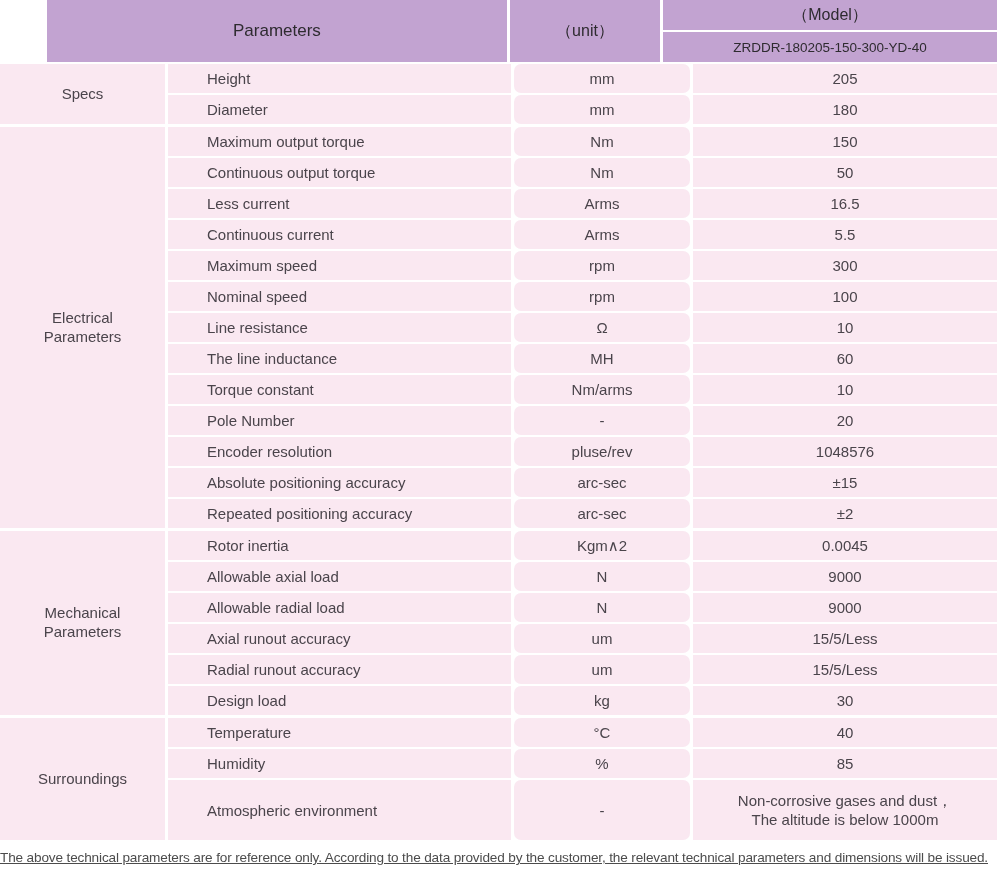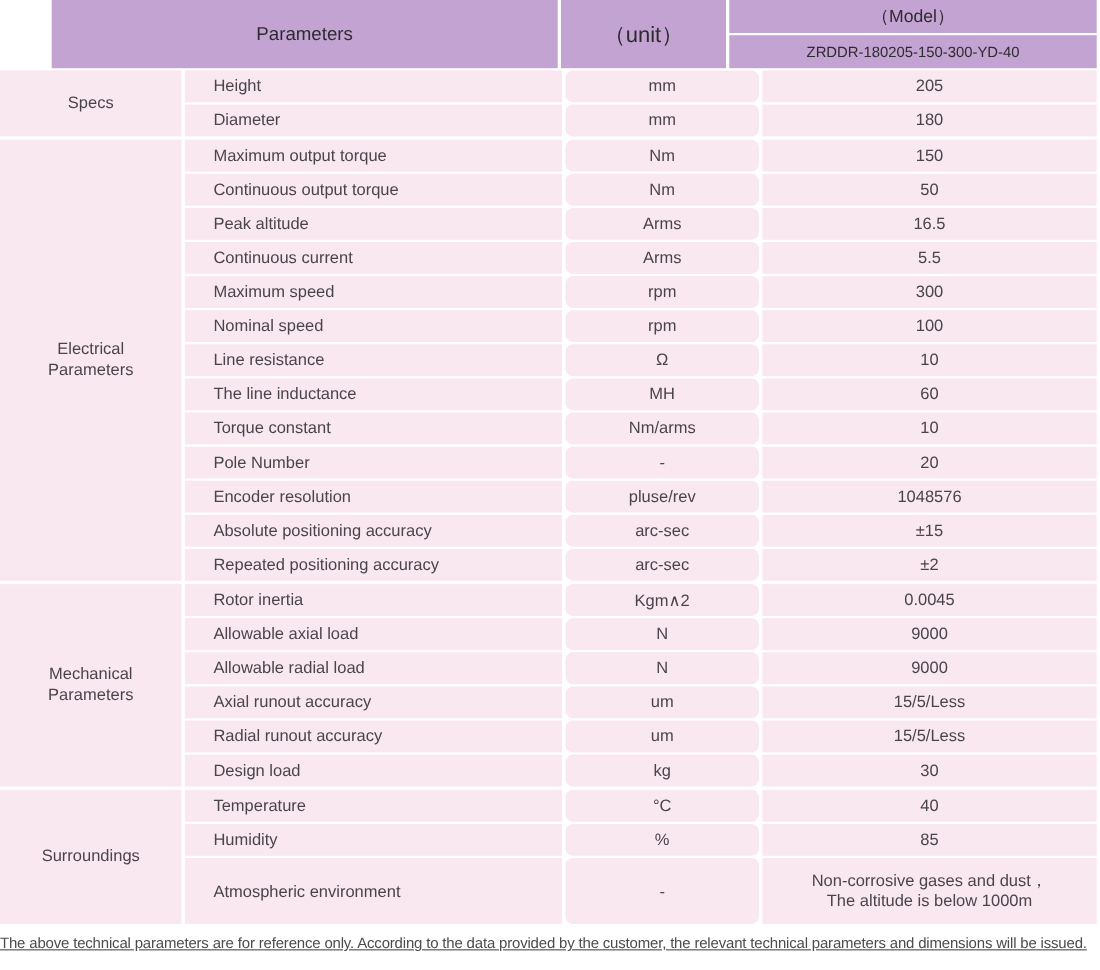--- a/index.html
+++ b/index.html
@@ -21,21 +21,21 @@
   .spec-table { width: 997px; }
 
   
   .header-row { display: flex; gap: 3px; height: 62px; margin-bottom: 2px; }
   .h-cell {
     background: var(--purple);
     color: var(--header-text);
     display: flex; align-items: center; justify-content: center;
   }
   .h-params { width: 511px; font-size: 17px; margin-left: 47px; }
-  .h-unit   { width: 167px; font-size: 20px; }
+  .h-unit   { width: 167px; font-size: 16px; }
   .h-model  { width: 371px; display: flex; flex-direction: column; gap: 2px; }
   .h-model-top {
     height: 30px; background: var(--purple); color: var(--header-text);
     display: flex; align-items: center; justify-content: center; font-size: 16px;
   }
   .h-model-bottom {
     flex: 1; background: var(--purple); color: var(--header-text);
     display: flex; align-items: center; justify-content: center; font-size: 13.5px;
   }
 
@@ -46,21 +46,21 @@
     display: flex; align-items: center; justify-content: center;
     text-align: center; font-size: 15px; line-height: 1.25; padding: 0 14px;
   }
   .rows { display: flex; flex-direction: column; gap: 2px; flex: 1; }
   .row { display: flex; gap: 3px; }
   .row > div {
     background: var(--pink); display: flex; align-items: center;
     height: 29px; font-size: 15px;
   }
   .row.tall > div { height: 60px; }
-  .cell-name { width: 343px; padding-left: 26px; justify-content: flex-start; }
+  .cell-name { width: 343px; padding-left: 39px; justify-content: flex-start; }
   .cell-unit { width: 176px; justify-content: center; border-radius: 7px; }
   .cell-value {
     flex: 1; justify-content: center; flex-direction: column;
     text-align: center; line-height: 1.3;
   }
 
   
   .footnote {
     margin-top: 10px;
     font-size: 13.6px;
@@ -105,21 +105,21 @@
             <div class="cell-name">Maximum output torque</div>
             <div class="cell-unit">Nm</div>
             <div class="cell-value">150</div>
           </div>
           <div class="row">
             <div class="cell-name">Continuous output torque</div>
             <div class="cell-unit">Nm</div>
             <div class="cell-value">50</div>
           </div>
           <div class="row">
-            <div class="cell-name">Peak altitude</div>
+            <div class="cell-name">Less current</div>
             <div class="cell-unit">Arms</div>
             <div class="cell-value">16.5</div>
           </div>
           <div class="row">
             <div class="cell-name">Continuous current</div>
             <div class="cell-unit">Arms</div>
             <div class="cell-value">5.5</div>
           </div>
           <div class="row">
             <div class="cell-name">Maximum speed</div>

